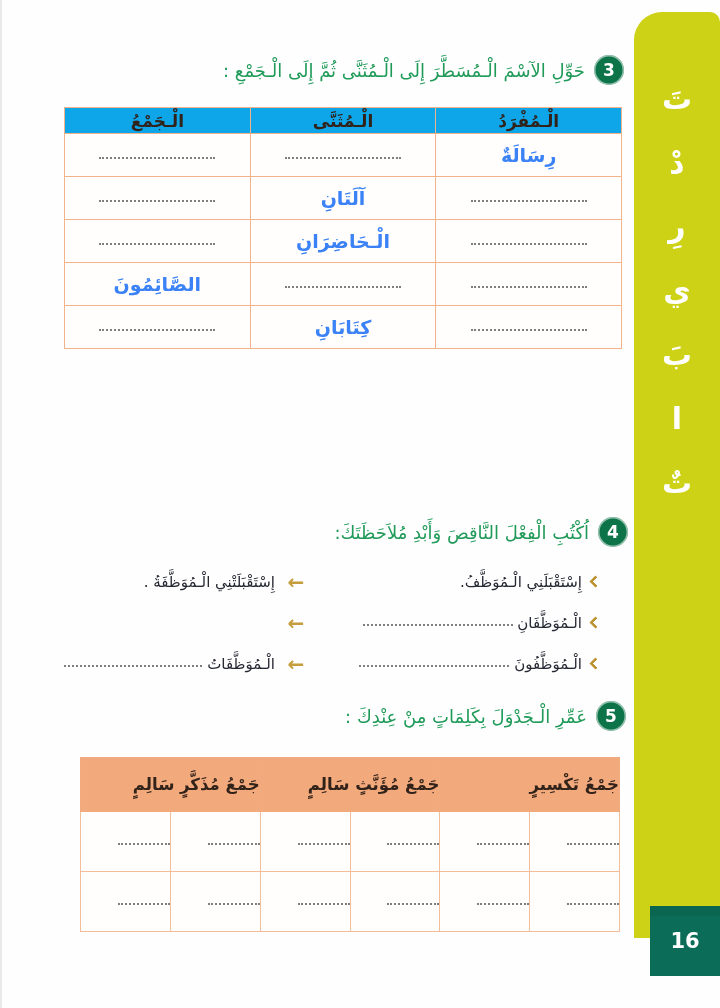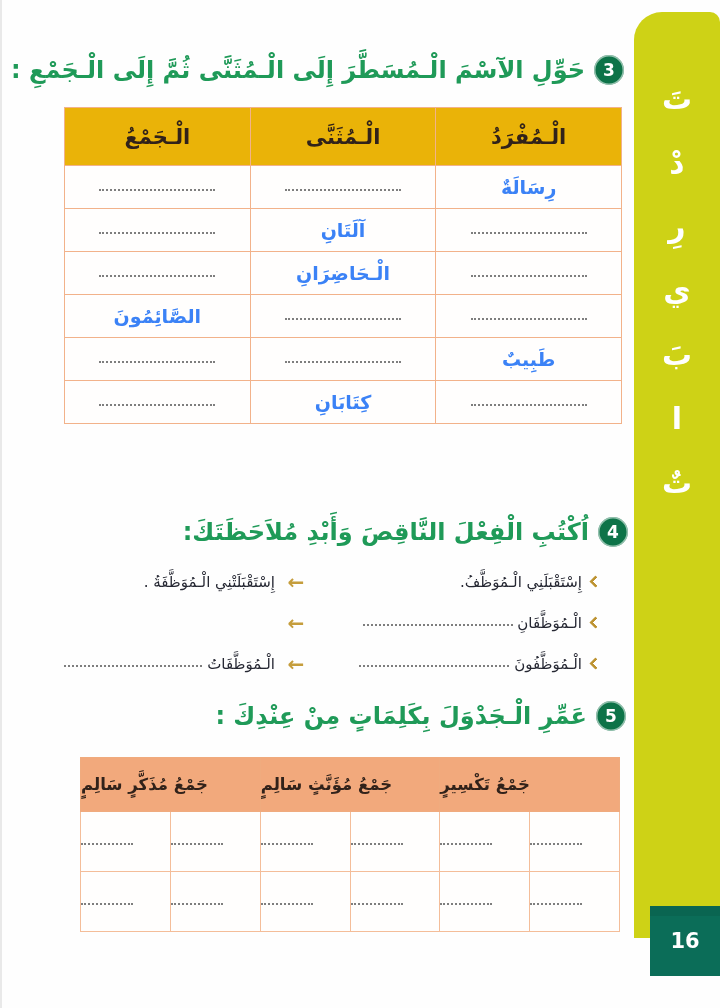--- a/index.html
+++ b/index.html
@@ -38,21 +38,21 @@
 
   
   .sec { position:absolute; display:flex; align-items:center; gap:9px; }
   .num {
     flex:0 0 auto; width:30px; height:30px; border-radius:50%;
     background:#0d7348; color:#ffffff;
     display:flex; align-items:center; justify-content:center;
     font-size:17px; font-weight:bold;
     box-shadow: inset 0 0 0 1.5px rgba(255,255,255,0.55);
   }
-  .sec .title { color:#1f9a58; font-size:24px; font-weight:bold; white-space:nowrap; }
+  .sec .title { color:#1f9a58; font-size:18px; font-weight:normal; white-space:nowrap; }
   .sec3 { top:55px;  right:96px; }
   .sec4 { top:517px; right:92px; }
   .sec5 { top:701px; right:94px; }
 
   
   .dotline {
     display:inline-block; height:5px; vertical-align:middle;
     border-bottom:2.6px dotted #7e7e7e;
   }
   .d115 { width:116px; }
@@ -63,21 +63,21 @@
   
   .tbl3 {
     position:absolute; top:107px; left:62px; width:558px;
     border-collapse:collapse; table-layout:fixed;
   }
   .tbl3 th, .tbl3 td {
     border:1.6px solid #f2b28a; text-align:center; vertical-align:middle;
     background:#fffefd;
   }
   .tbl3 th {
-    background:#eab308; color:#31221a; font-size:21px; font-weight:bold; height:58px;
+    background:#0ea5e9; color:#31221a; font-size:17px; font-weight:bold; height:26px;
   }
   .tbl3 td { height:43px; font-size:19px; font-weight:bold; color:#3b82f6; }
 
   
   .ex4-list {
     position:absolute; top:563px; right:120px; width:535px;
     display:flex; flex-direction:column; gap:4px;
   }
   .ex4-row { display:flex; align-items:center; height:37px; }
   .chev-wrap { flex:0 0 18px; display:flex; justify-content:flex-start; }
@@ -94,21 +94,21 @@
     color:#c59d3c; font-size:20px; font-weight:bold;
     direction:ltr; unicode-bidi:isolate;
   }
 
   
   .tbl5 {
     position:absolute; top:757px; left:78px; width:540px;
     border-collapse:collapse; table-layout:fixed;
   }
   .tbl5 th, .tbl5 td {
-    border:1.6px solid #f4bd99; text-align:left; vertical-align:middle;
+    border:1.6px solid #f4bd99; text-align:right; vertical-align:middle;
     background:#fffefd;
   }
   .tbl5 th {
     background:#f2a97c; color:#31221a; font-size:16.5px; font-weight:bold; height:54px;
     border-color:#f0ab7e;
   }
   .tbl5 td { height:60px; }
 </style>
 </head>
 <body>
@@ -159,25 +159,20 @@
         <td><span class="dotline d115"></span></td>
         <td>الْـحَاضِرَانِ</td>
         <td><span class="dotline d115"></span></td>
       </tr>
       <tr>
         <td><span class="dotline d115"></span></td>
         <td><span class="dotline d115"></span></td>
         <td>الصَّائِمُونَ</td>
       </tr>
       <tr>
-        <td>طَبِيبٌ</td>
-        <td><span class="dotline d115"></span></td>
-        <td><span class="dotline d115"></span></td>
-      </tr>
-      <tr>
         <td><span class="dotline d115"></span></td>
         <td>كِتَابَانِ</td>
         <td><span class="dotline d115"></span></td>
       </tr>
     </tbody>
   </table>
 
   <div class="sec sec4">
     <span class="num">4</span>
     <span class="title">اُكْتُبِ الْفِعْلَ النَّاقِصَ وَأَبْدِ مُلاَحَظَتَكَ:</span>

